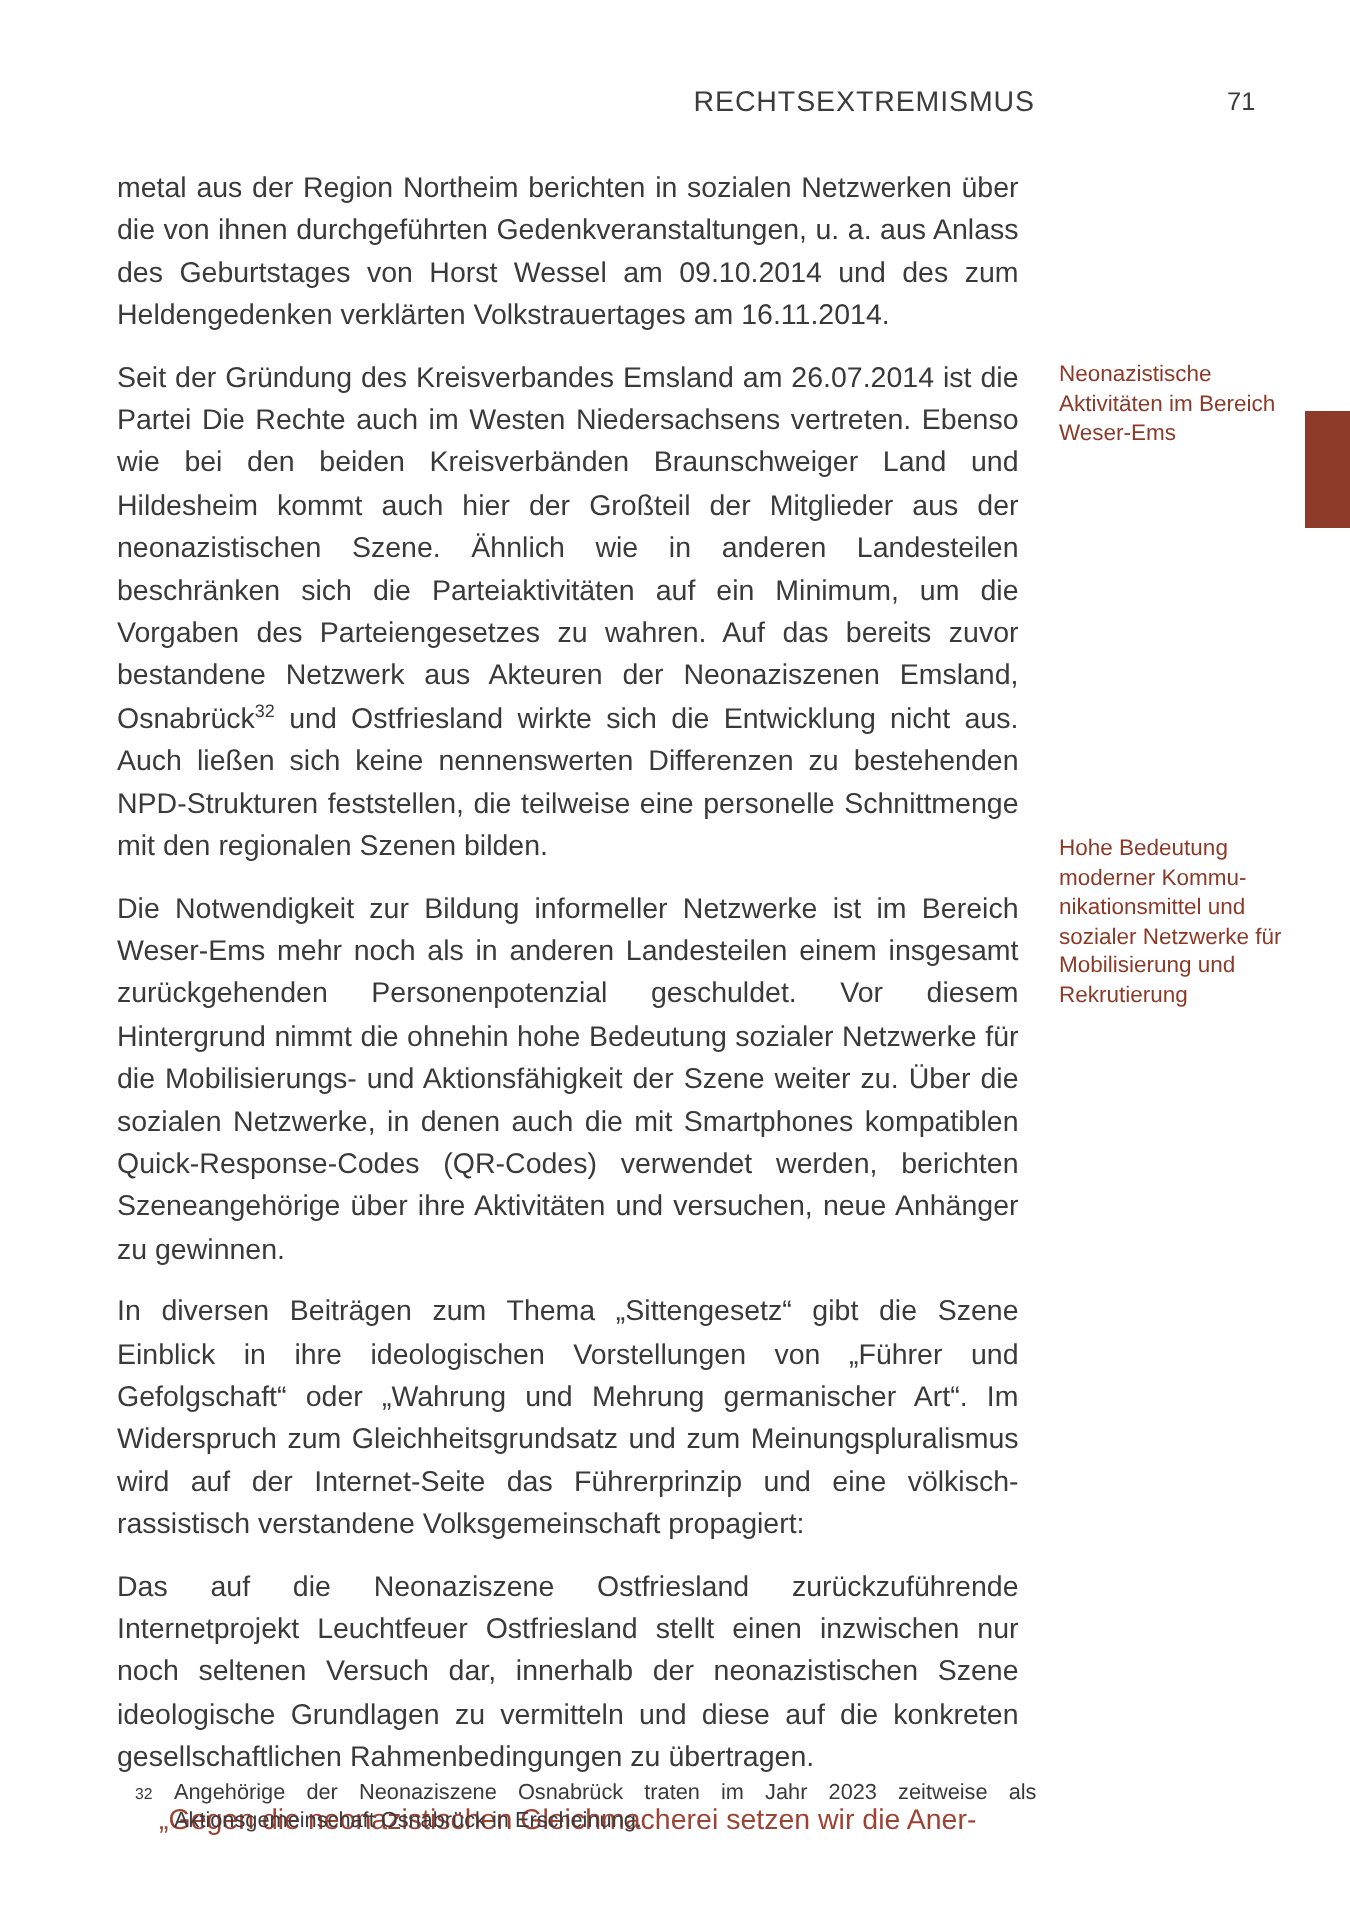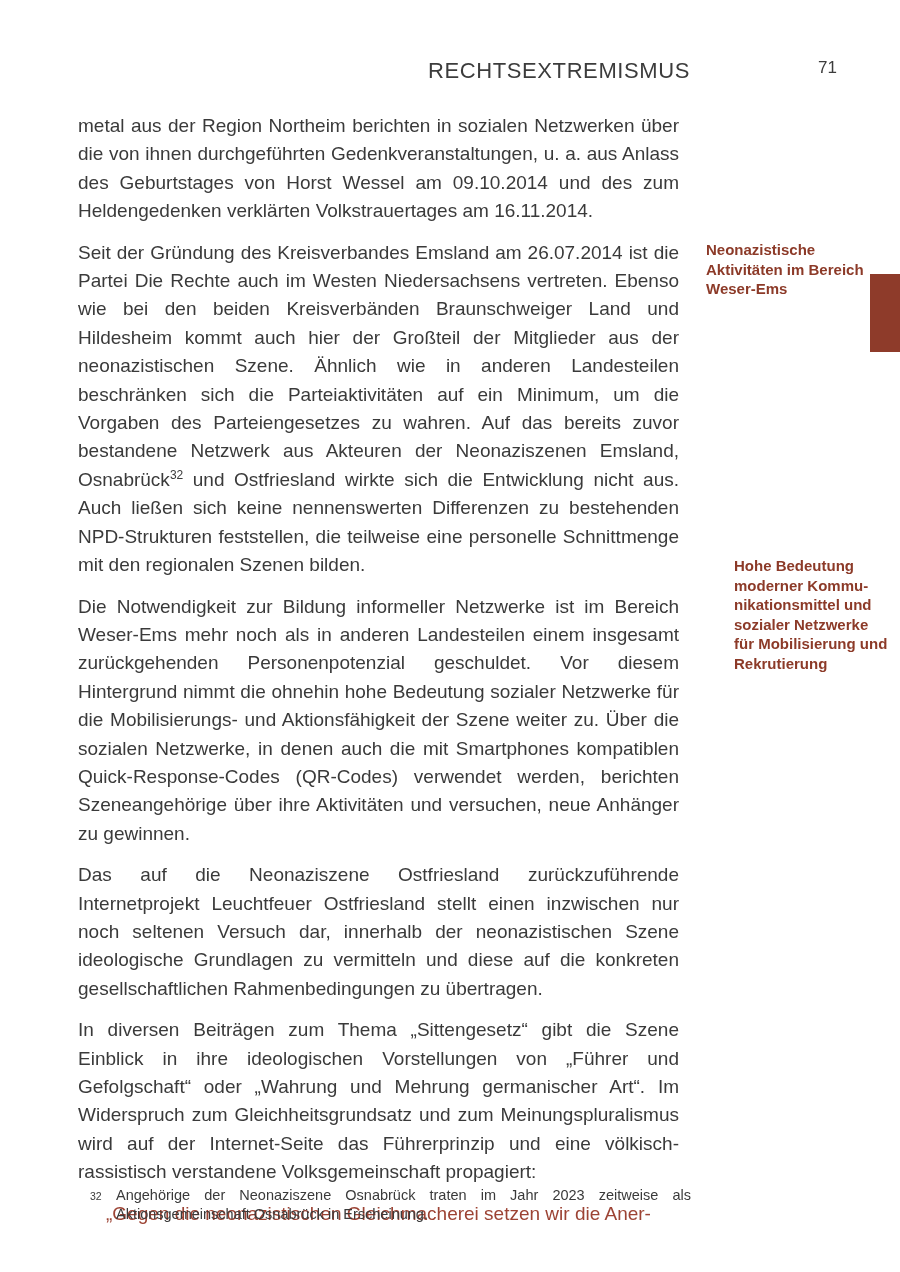--- a/index.html
+++ b/index.html
@@ -13,21 +13,21 @@
     position: relative;
     width: 900px; height: 1272px;
     background: #ffffff;
     overflow: hidden;
   }
 
   
   .running-head {
     position: absolute;
     top: 58px; right: 210px;
-    font-size: 22px;
+    font-size: 19px;
     letter-spacing: 0.6px;
     color: #3c3c3c;
     white-space: nowrap;
   }
   .page-num {
     position: absolute;
     top: 58px; left: 818px;
     font-size: 17px;
     color: #3c3c3c;
     text-align: right;
@@ -55,26 +55,26 @@
     margin-top: 7px !important;
     text-align: left;
   }
 
   
   .margin-note {
     position: absolute;
     left: 706px;
     width: 158px;
     font-size: 15px;
-    font-weight: bold;
+    font-weight: normal;
     line-height: 19.5px;
     color: #8c3a28;
   }
   .margin-note.note-1 { top: 240px; }
-  .margin-note.note-2 { top: 556px; margin-left: 28px; }
+  .margin-note.note-2 { top: 556px; }
 
   
   .edge-tab {
     position: absolute;
     left: 870px; top: 274px;
     width: 30px; height: 78px;
     background: #8e3b2a;
   }
 
   
@@ -106,23 +106,23 @@
 
   <span class="page-num">71</span>
 
   <main class="body-col">
     <p>metal aus der Region Northeim berichten in sozialen Netzwerken über die von ihnen durchgeführten Gedenkveranstaltungen, u. a. aus Anlass des Geburtstages von Horst Wessel am 09.10.2014 und des zum Heldengedenken verklärten Volkstrauertages am 16.11.2014.</p>
 
     <p><span>Seit der Gründung des Kreisverbandes Emsland am 26.07.2014 ist die Partei Die Rechte auch im Westen Niedersachsens vertreten. Ebenso wie bei den beiden Kreisverbänden Braunschweiger Land und Hildesheim kommt auch hier der Großteil der Mitglieder aus der neonazistischen Szene. Ähnlich wie in anderen Landesteilen beschränken sich die Parteiaktivitäten auf ein Minimum, um die Vorgaben des Parteiengesetzes zu wahren. Auf das bereits zuvor bestandene Netzwerk aus Akteuren der Neonaziszenen Emsland, Osnabrück</span><sup>32</sup><span> und Ostfriesland wirkte sich die Entwicklung nicht aus. Auch ließen sich keine nennenswerten Differenzen zu bestehenden NPD-Strukturen feststellen, die teilweise eine personelle Schnittmenge mit den regionalen Szenen bilden.</span></p>
 
     <p>Die Notwendigkeit zur Bildung informeller Netzwerke ist im Bereich Weser-Ems mehr noch als in anderen Landesteilen einem insgesamt zurückgehenden Personenpotenzial geschuldet. Vor diesem Hintergrund nimmt die ohnehin hohe Bedeutung sozialer Netzwerke für die Mobilisierungs- und Aktionsfähigkeit der Szene weiter zu. Über die sozialen Netzwerke, in denen auch die mit Smartphones kompatiblen Quick-Response-Codes (QR-Codes) verwendet werden, berichten Szeneangehörige über ihre Aktivitäten und versuchen, neue Anhänger zu gewinnen.</p>
 
+    <p>In diversen Beiträgen zum Thema „Sittengesetz“ gibt die Szene Einblick in ihre ideologischen Vorstellungen von „Führer und Gefolgschaft“ oder „Wahrung und Mehrung germanischer Art“. Im Widerspruch zum Gleichheitsgrundsatz und zum Meinungspluralismus wird auf der Internet-Seite das Führerprinzip und eine völkisch-rassistisch verstandene Volksgemeinschaft propagiert:</p>
+
     <p>Das auf die Neonaziszene Ostfriesland zurückzuführende Internetprojekt Leuchtfeuer Ostfriesland stellt einen inzwischen nur noch seltenen Versuch dar, innerhalb der neonazistischen Szene ideologische Grundlagen zu vermitteln und diese auf die konkreten gesellschaftlichen Rahmenbedingungen zu übertragen.</p>
-
-    <p>In diversen Beiträgen zum Thema „Sittengesetz“ gibt die Szene Einblick in ihre ideologischen Vorstellungen von „Führer und Gefolgschaft“ oder „Wahrung und Mehrung germanischer Art“. Im Widerspruch zum Gleichheitsgrundsatz und zum Meinungspluralismus wird auf der Internet-Seite das Führerprinzip und eine völkisch-rassistisch verstandene Volksgemeinschaft propagiert:</p>
 
     <p class="quote-line">„Gegen die neonazistischen Gleichmacherei setzen wir die Aner-</p>
   </main>
 
   <aside class="margin-note note-1">Neonazistische Aktivitäten im Bereich Weser-Ems</aside>
 
   <aside class="margin-note note-2">Hohe Bedeutung moderner Kommu-nikationsmittel und sozialer Netzwerke für Mobilisierung und Rekrutierung</aside>
 
   <div class="edge-tab"></div>
 

